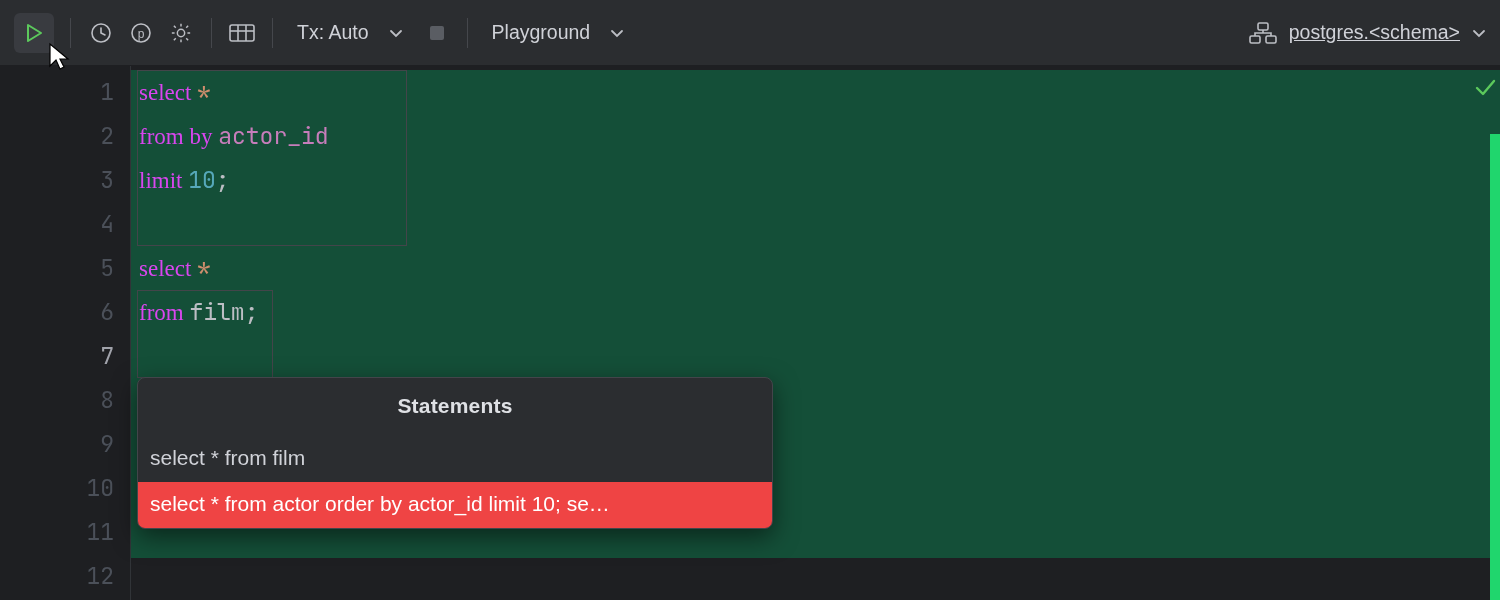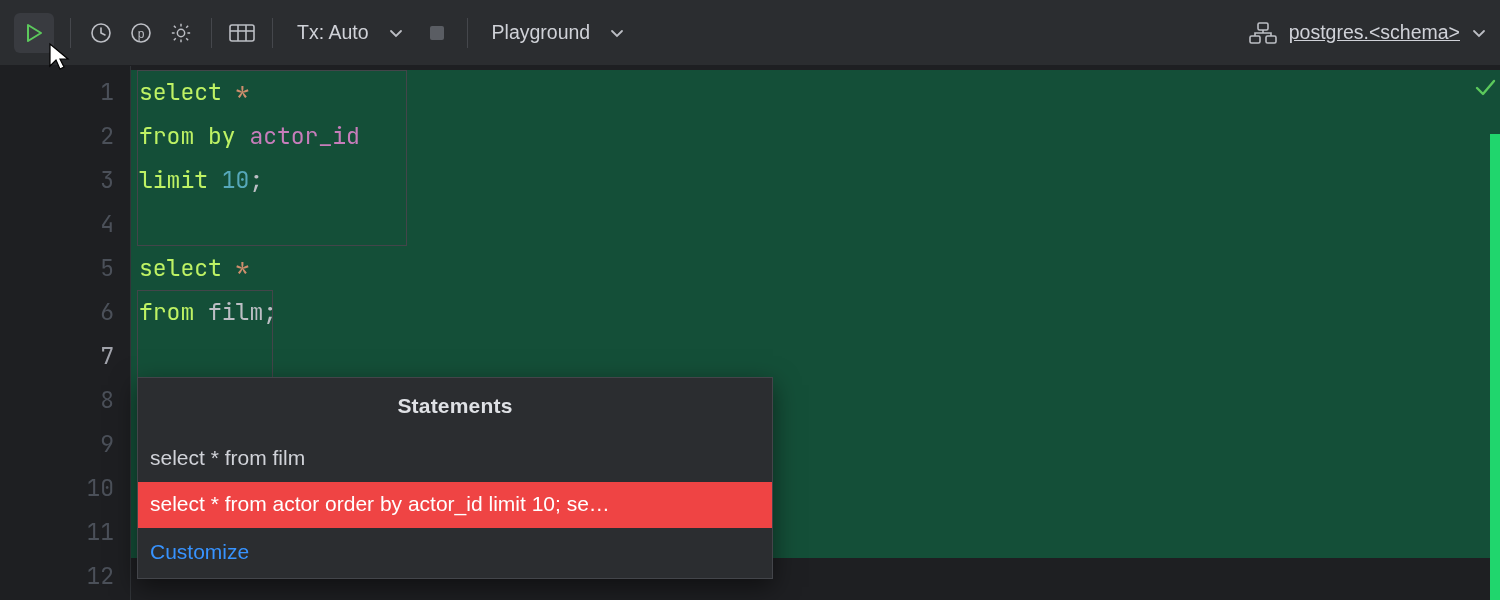--- a/index.html
+++ b/index.html
@@ -120,21 +120,21 @@
       padding-top: 4px;
       padding-left: 8px;
       font-family: "JetBrains Mono", "Consolas", monospace;
       font-size: 23px;
     }
     .code-line {
       height: 44px;
       line-height: 44px;
       white-space: pre;
     }
-    .kw  { color: #bef264; }
+    .kw  { color: #d946ef; font-family: Liberation Serif, serif; }
     .str { color: #56a8ba; }
     .id  { color: #c77dbb; }
     .star{ color: #cf8e6d; }
     .txt { color: #bcbec4; }
     .statement-box {
       position: absolute;
       border: 1px solid #43454a;
       pointer-events: none;
     }
     
@@ -162,21 +162,21 @@
       background: #20d66d;
     }
     
     .popup {
       position: absolute;
       top: 377px;
       left: 137px;
       width: 636px;
       background: #2b2d30;
       border: 1px solid #43454a;
-      border-radius: 0;
+      border-radius: 8px;
       box-shadow: 0 8px 24px rgba(0,0,0,0.5);
       overflow: hidden;
       font-size: 21px;
     }
     .popup-title {
       text-align: center;
       padding: 16px 0 18px;
       font-weight: 600;
       color: #dfe1e5;
       letter-spacing: 0.2px;
@@ -331,18 +331,17 @@
     </div>
   </div>
 </div>
 
 <div class="popup">
   <div class="popup-title">Statements</div>
   <div id="popup-items">
       <div class="popup-item">select * from film</div>
       <div class="popup-item selected">select * from actor order by actor_id limit 10; se…</div>
     </div>
-  <div class="popup-link">Customize</div>
 </div>
 
 <svg class="fake-cursor" width="24" height="30" viewBox="0 0 24 30">
   <path d="M2 2 L2 24 L8 18 L12 27 L16 25 L12 17 L20 17 Z" fill="#ffffff" stroke="#000000" stroke-width="1.2"></path>
 </svg>
 
 </body></html>

